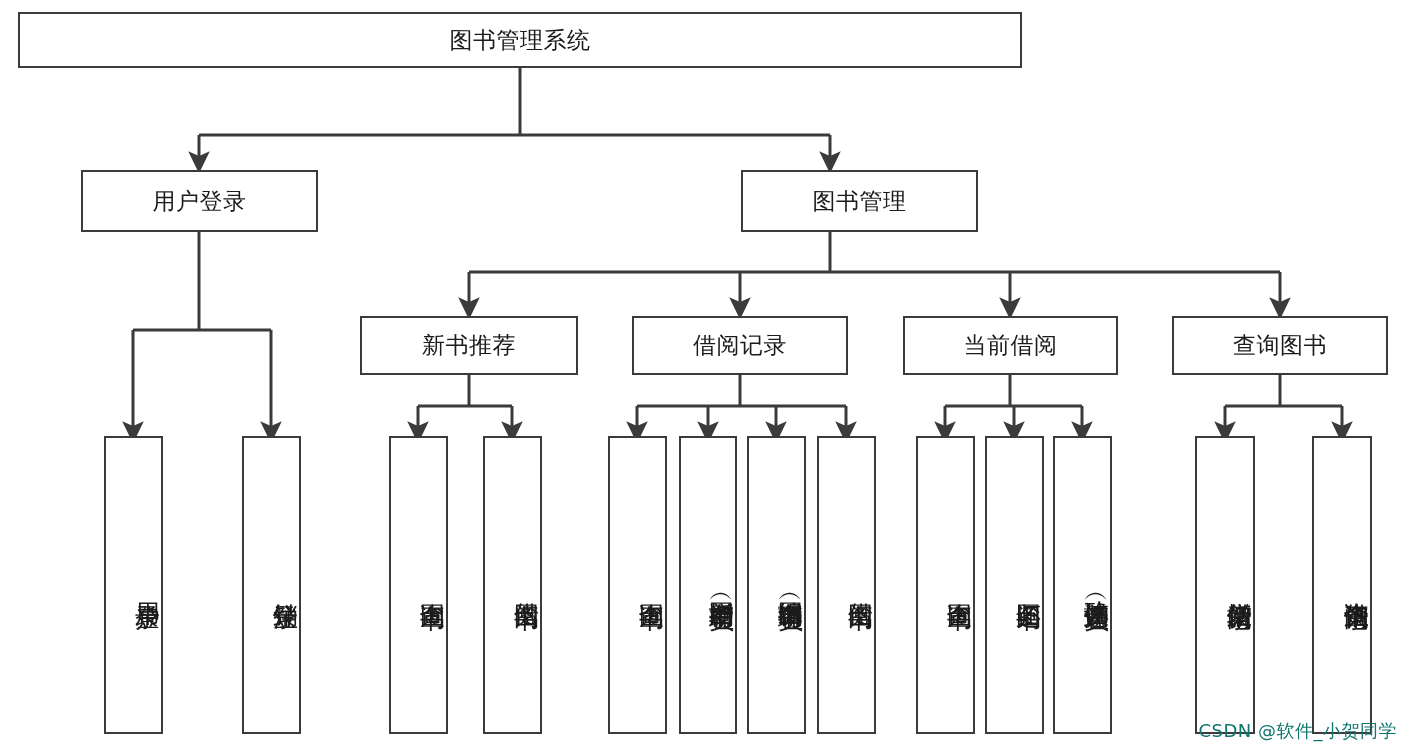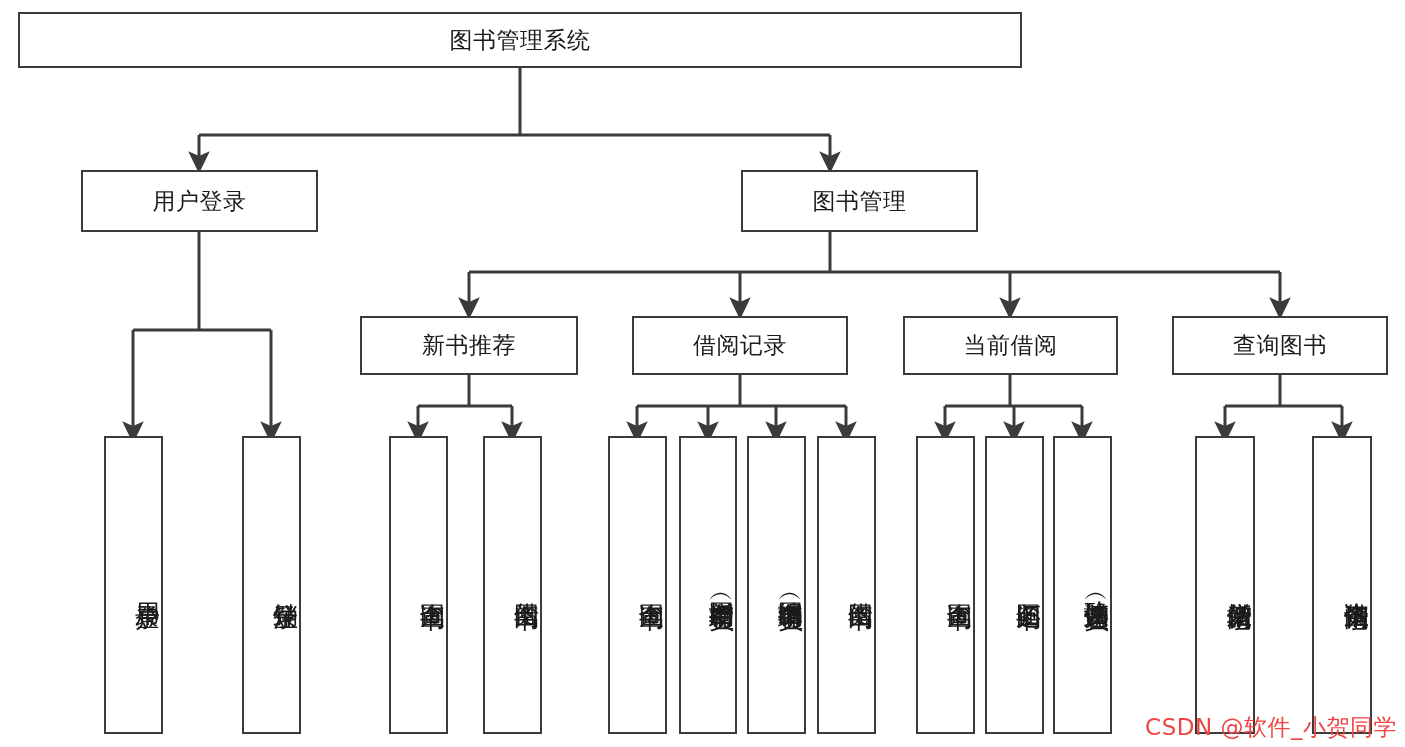--- a/index.html
+++ b/index.html
@@ -59,22 +59,22 @@
   }
   .node.v .vlabel {
     writing-mode: vertical-rl;
     text-orientation: upright;
     display: block;
   }
   .watermark {
     position: absolute;
     right: 8px;
     bottom: 4px;
-    font-size: 23px;
-    color: #ef4444;
+    font-size: 18px;
+    color: #0f766e;
     letter-spacing: 0.5px;
     white-space: nowrap;
     z-index: 5;
   }
 </style>
 </head>
 <body>
 
 <div id="canvas">
 

